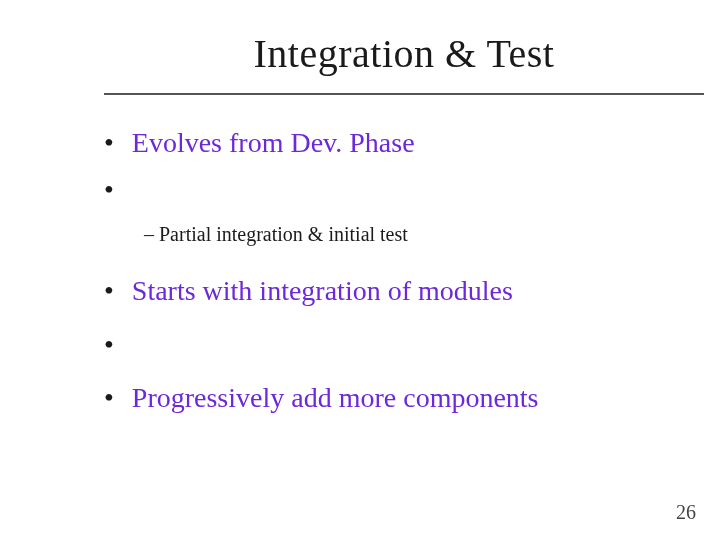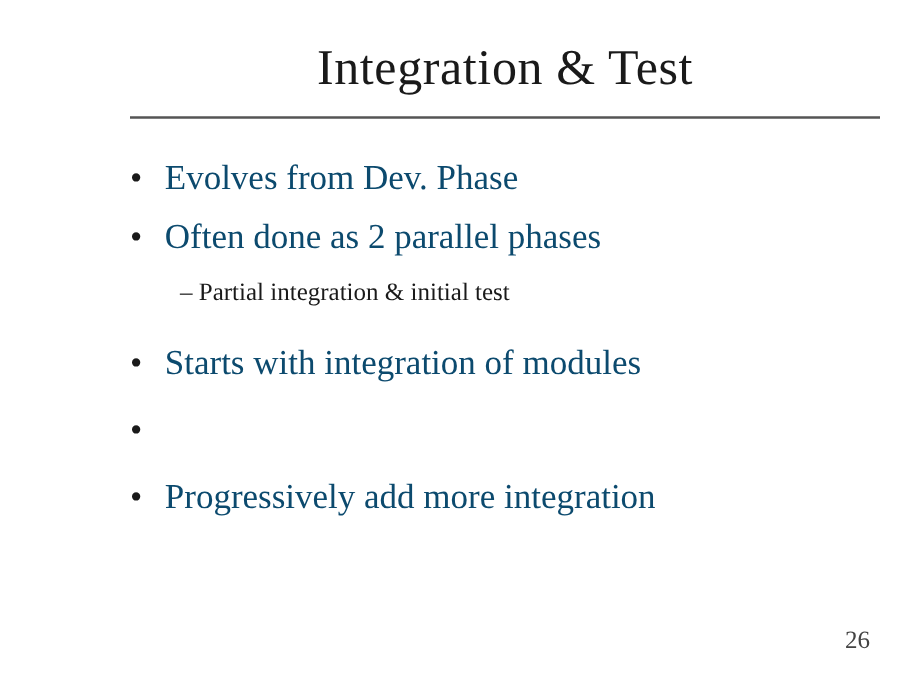--- a/index.html
+++ b/index.html
@@ -58,21 +58,21 @@
     .bullet-dot {
       font-size: 28px;
       color: #1a1a1a;
       margin-right: 18px;
       line-height: 1.4;
       flex-shrink: 0;
     }
 
     .bullet-text {
       font-size: 28px;
-      color: #0c4a6e;
+      color: #6d28d9;
       line-height: 1.4;
     }
 
     .sub-bullet {
       display: flex;
       align-items: flex-end;
       margin-left: 40px;
       margin-bottom: 12px;
       margin-top: 2px;
     }
@@ -109,41 +109,40 @@
 
   <div class="content-section">
 
     <div class="bullet-main">
       <span class="bullet-dot">•</span>
       <span class="bullet-text">Evolves from Dev. Phase</span>
     </div>
 
     <div class="bullet-main">
       <span class="bullet-dot">•</span>
-      <span class="bullet-text">Often done as 2 parallel phases</span>
     </div>
 
     <div class="sub-bullet">
       <span class="sub-bullet-text">– Partial integration &amp; initial test</span>
     </div>
 
     <div class="bullets-lower">
 
       <div class="bullet-main">
         <span class="bullet-dot">•</span>
         <span class="bullet-text">Starts with integration of modules</span>
       </div>
 
       <div class="bullet-main">
         <span class="bullet-dot">•</span>
       </div>
 
       <div class="bullet-main">
         <span class="bullet-dot">•</span>
-        <span class="bullet-text">Progressively add more integration</span>
+        <span class="bullet-text">Progressively add more components</span>
       </div>
 
     </div>
 
   </div>
 
 </div>
 
 <div class="page-number">26</div>
 

